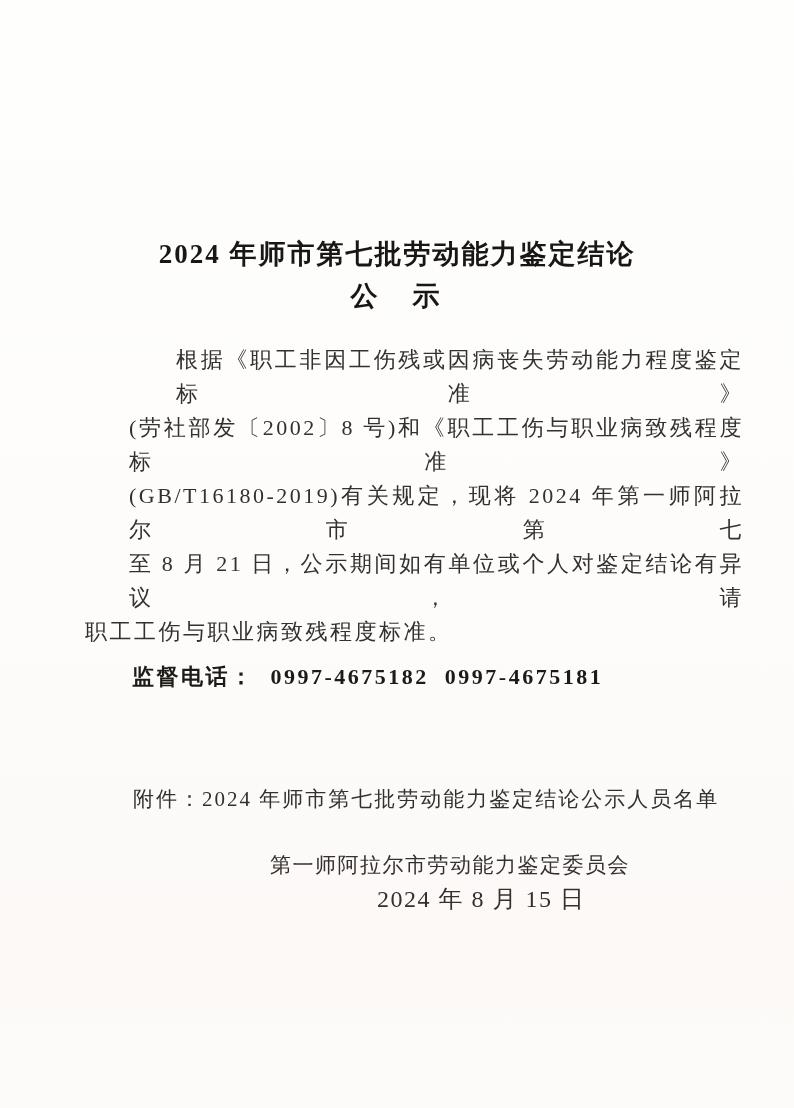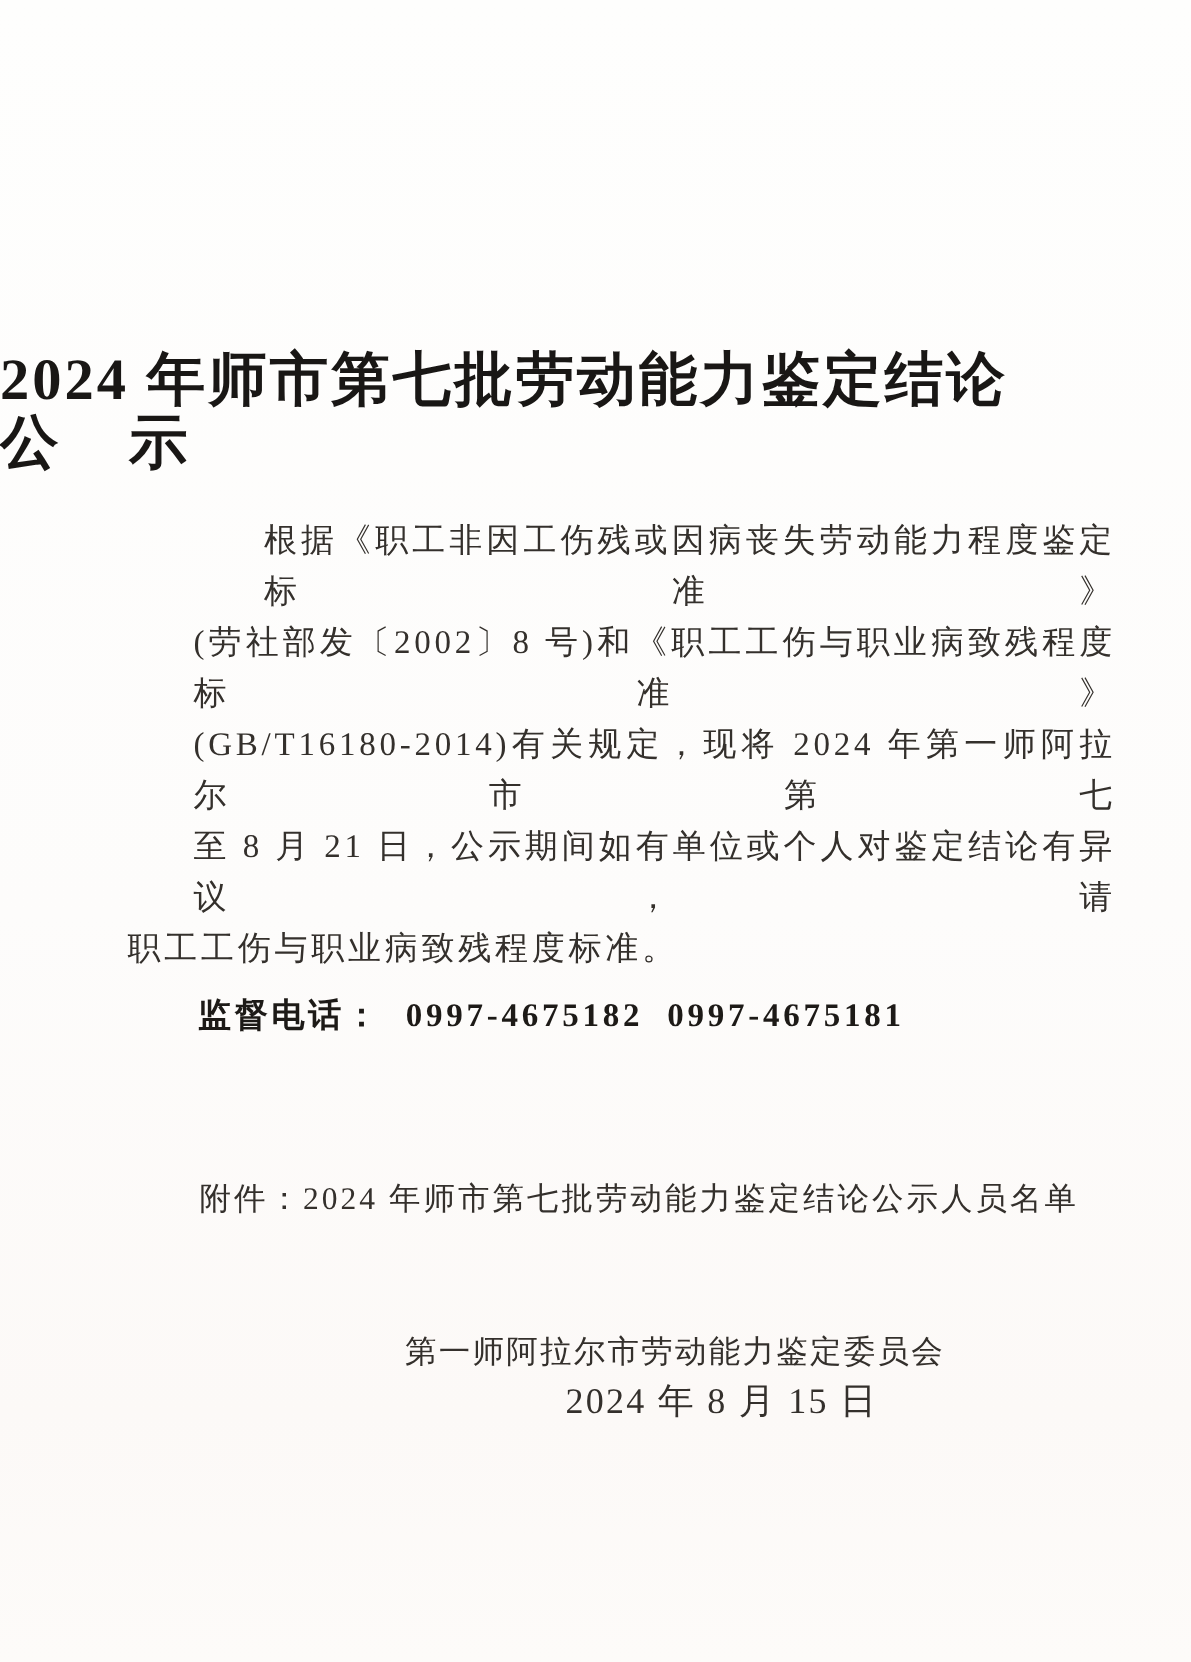--- a/index.html
+++ b/index.html
@@ -12,21 +12,22 @@
     height: 1108px;
     box-sizing: border-box;
     background: linear-gradient(180deg, #fefefd 0%, #fdfcfb 55%, #fcf9f7 85%, #fdfbf9 100%);
     font-family: "Liberation Serif", "DejaVu Serif", serif;
     color: #34302c;
     overflow: hidden;
   }
   .title {
     margin: 0;
     padding-top: 233px;
-    font-size: 39px;
+    text-align: center;
+    font-size: 27px;
     font-weight: 700;
     color: #191715;
     letter-spacing: 2px;
     line-height: 42px;
   }
   .title .title-line2 {
     letter-spacing: 4px;
   }
   .doc-body {
     margin: 26px 50px 0 85px;
@@ -59,21 +60,21 @@
   }
   .attachment-line {
     margin-top: 88px;
     padding-left: 48px;
     font-size: 21px;
     line-height: 34px;
     letter-spacing: 2px;
     white-space: pre-wrap;
   }
   .issuer-line {
-    margin-top: 68px;
+    margin-top: 32px;
     margin-left: 185px;
     font-size: 21px;
     line-height: 34px;
     letter-spacing: 1.5px;
     white-space: pre-wrap;
   }
   .date-line {
     margin-left: 292px;
     font-size: 24px;
     line-height: 34px;
@@ -87,21 +88,21 @@
 <div class="page">
 
   <h1 class="title">
     <div class="title-line1">2024 年师市第七批劳动能力鉴定结论</div>
     <div class="title-line2">公　示</div>
   </h1>
 
   <div class="doc-body">
     <div class="line fill indent2">根据《职工非因工伤残或因病丧失劳动能力程度鉴定标准》</div>
     <div class="line fill">(劳社部发〔2002〕8 号)和《职工工伤与职业病致残程度标准》</div>
-    <div class="line fill">(GB/T16180-2014)有关规定，现将 2024 年第一师阿拉尔市第七</div>
+    <div class="line fill">(GB/T16180-2019)有关规定，现将 2024 年第一师阿拉尔市第七</div>
     <div class="line fill">至 8 月 21 日，公示期间如有单位或个人对鉴定结论有异议，请</div>
     <div class="line">职工工伤与职业病致残程度标准。</div>
     <div class="line indent2 bold keep-space">监督电话：  0997-4675182  0997-4675181</div>
 
     <div class="attachment-line">附件：2024 年师市第七批劳动能力鉴定结论公示人员名单</div>
 
     <div class="issuer-line">第一师阿拉尔市劳动能力鉴定委员会</div>
     <div class="date-line">2024 年 8 月 15 日</div>
   </div>
 

